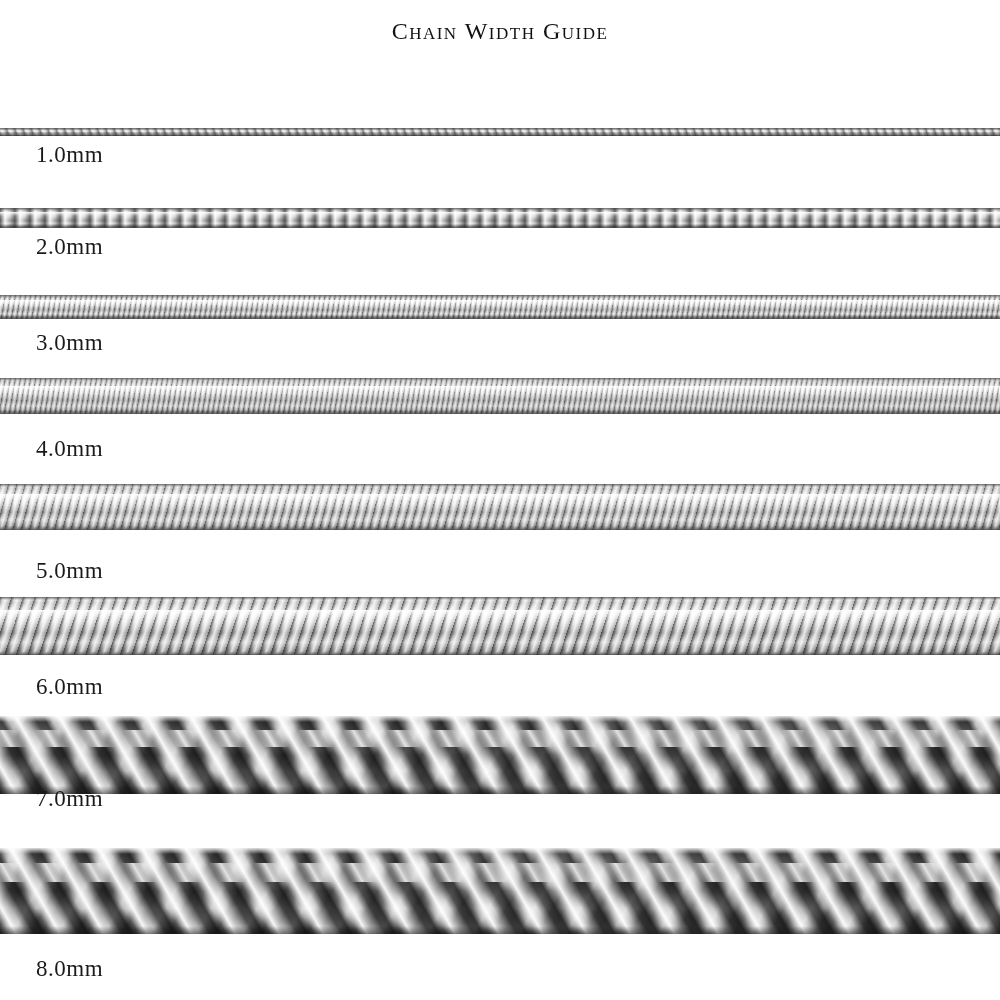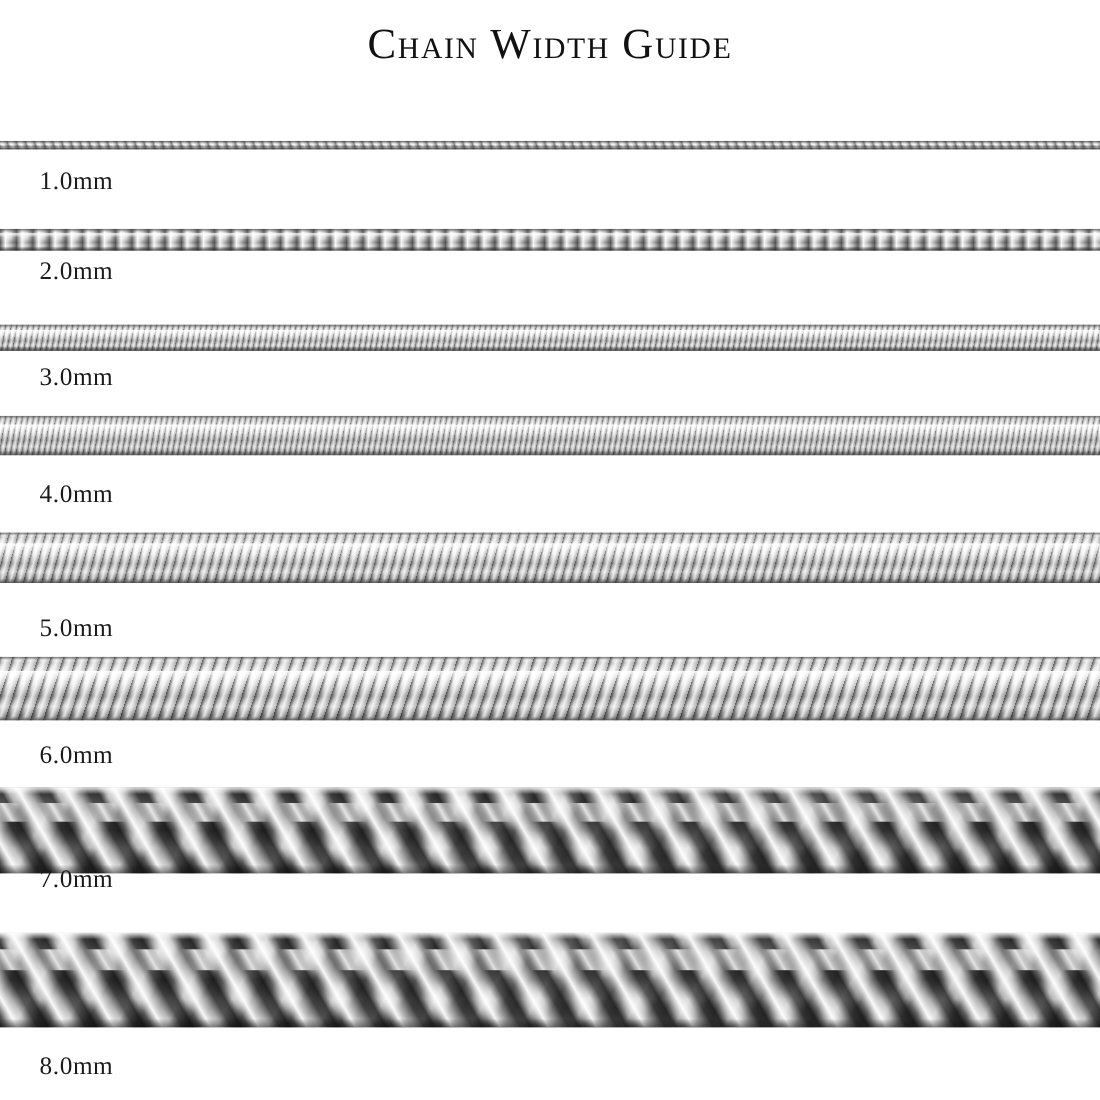--- a/index.html
+++ b/index.html
@@ -15,21 +15,21 @@
     overflow: hidden;
     font-family: "Liberation Serif", serif;
   }
   #title {
     position: absolute;
     top: 18px;
     left: 0;
     width: 1000px;
     text-align: center;
     font-family: "Liberation Serif", serif;
-    font-size: 39px;
+    font-size: 24px;
     font-variant: small-caps;
     letter-spacing: 1.5px;
     color: #111111;
   }
   .chain-strip {
     position: absolute;
     left: 0;
     width: 1000px;
     overflow: hidden;
   }
@@ -188,21 +188,21 @@
 <div id="page">
 
   <div id="title">Chain Width Guide</div>
 
   <div class="chain-strip" style="top:128px;height:8px;">
     <div class="body"></div>
     <div class="tex-cable"></div>
     <div class="edge-dark-top"></div>
     <div class="edge-dark-bot"></div>
   </div>
-  <div class="chain-label" style="top:152px;">1.0mm</div>
+  <div class="chain-label" style="top:142px;">1.0mm</div>
 
   <div class="chain-strip" style="top:208px;height:20px;">
     <div class="body"></div>
     <div class="tex-bead"></div>
     <div class="shine"></div>
     <div class="edge-dark-top"></div>
     <div class="edge-dark-bot"></div>
   </div>
   <div class="chain-label" style="top:234px;">2.0mm</div>
 

